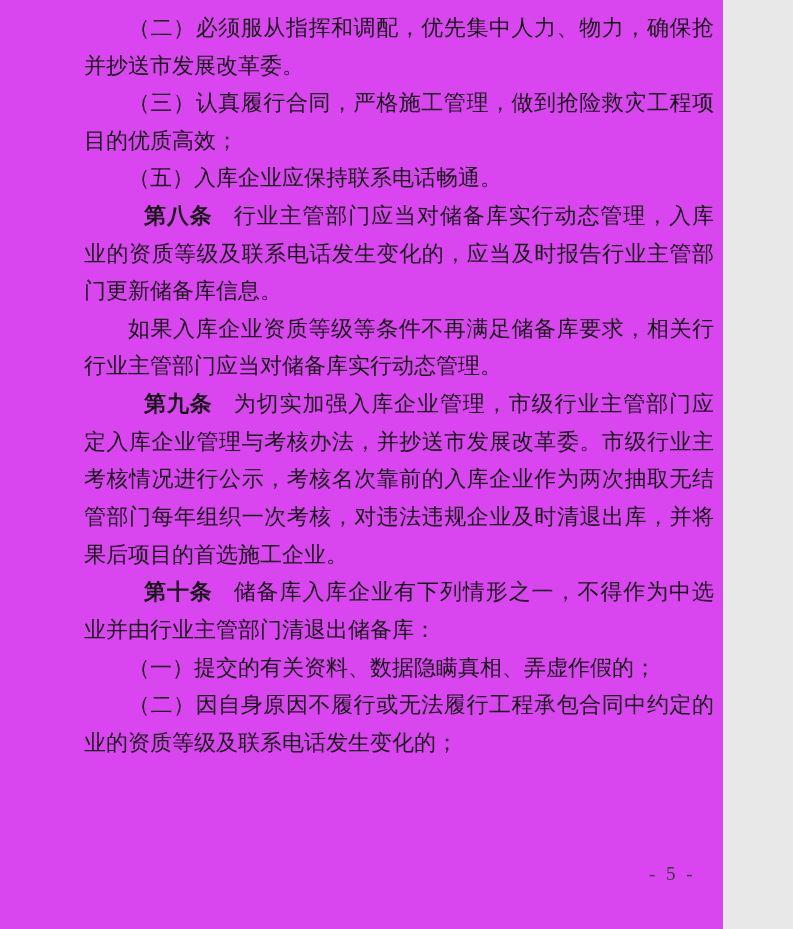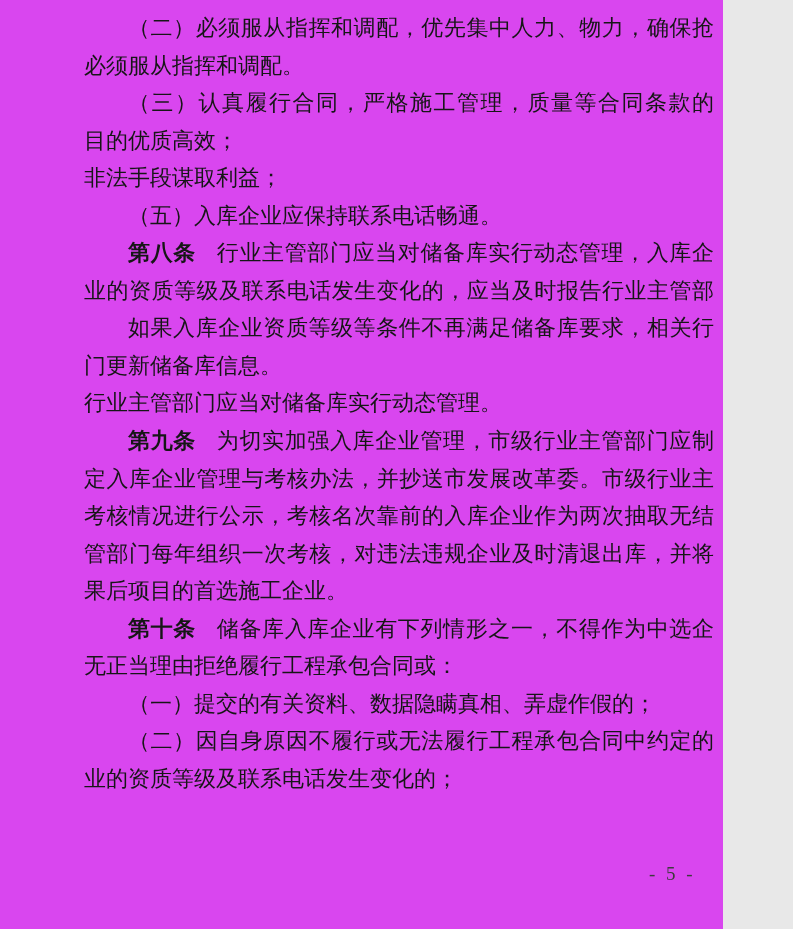--- a/index.html
+++ b/index.html
@@ -25,65 +25,65 @@
   .line {
     max-height: 38px;
     overflow: hidden;
   }
   .line.last { text-align-last: left; }
   .line.indent { text-indent: 2em; }
   .clause {
     font-weight: 700;
     font-family: "Liberation Sans", "DejaVu Sans", sans-serif;
     margin-right: 0.95em;
+    margin-left: 16px;
   }
   .clause:empty { display: none; }
   .page-number {
     position: absolute;
     left: 649px;
     top: 863px;
     font-size: 19px;
     letter-spacing: 3px;
     color: #3c3c3c;
     font-family: "Liberation Serif", "DejaVu Serif", serif;
   }
 </style>
 </head>
 <body>
 
 <div class="page">
   <div class="doc">
 
     <div class="line indent">（二）必须服从指挥和调配，优先集中人力、物力，确保抢</div>
-    <div class="line last">必须服从指挥和调配。</div>
-    <div class="line indent">（三）认真履行合同，严格施工管理，质量等合同条款的</div>
+    <div class="line last">并抄送市发展改革委。</div>
+    <div class="line indent">（三）认真履行合同，严格施工管理，做到抢险救灾工程项</div>
     <div class="line last">目的优质高效；</div>
-    <div class="line last">非法手段谋取利益；</div>
     <div class="line indent last">（五）入库企业应保持联系电话畅通。</div>
 
     <div class="line indent">
       <b class="clause">第八条</b><span>行业主管部门应当对储备库实行动态管理，入库企</span>
     </div>
     <div class="line">业的资质等级及联系电话发生变化的，应当及时报告行业主管部</div>
+    <div class="line last">门更新储备库信息。</div>
     <div class="line indent">如果入库企业资质等级等条件不再满足储备库要求，相关行</div>
-    <div class="line last">门更新储备库信息。</div>
     <div class="line last">行业主管部门应当对储备库实行动态管理。</div>
 
     <div class="line indent">
       <b class="clause">第九条</b><span>为切实加强入库企业管理，市级行业主管部门应制</span>
     </div>
     <div class="line">定入库企业管理与考核办法，并抄送市发展改革委。市级行业主</div>
     <div class="line">考核情况进行公示，考核名次靠前的入库企业作为两次抽取无结</div>
     <div class="line">管部门每年组织一次考核，对违法违规企业及时清退出库，并将</div>
     <div class="line last">果后项目的首选施工企业。</div>
 
     <div class="line indent">
       <b class="clause">第十条</b><span>储备库入库企业有下列情形之一，不得作为中选企</span>
     </div>
-    <div class="line last">无正当理由拒绝履行工程承包合同或：</div>
+    <div class="line last">业并由行业主管部门清退出储备库：</div>
     <div class="line indent last">（一）提交的有关资料、数据隐瞒真相、弄虚作假的；</div>
     <div class="line indent">（二）因自身原因不履行或无法履行工程承包合同中约定的</div>
     <div class="line last">业的资质等级及联系电话发生变化的；</div>
 
   </div>
 
   <div class="page-number">- 5 -</div>
 </div>
 
 </body></html>

